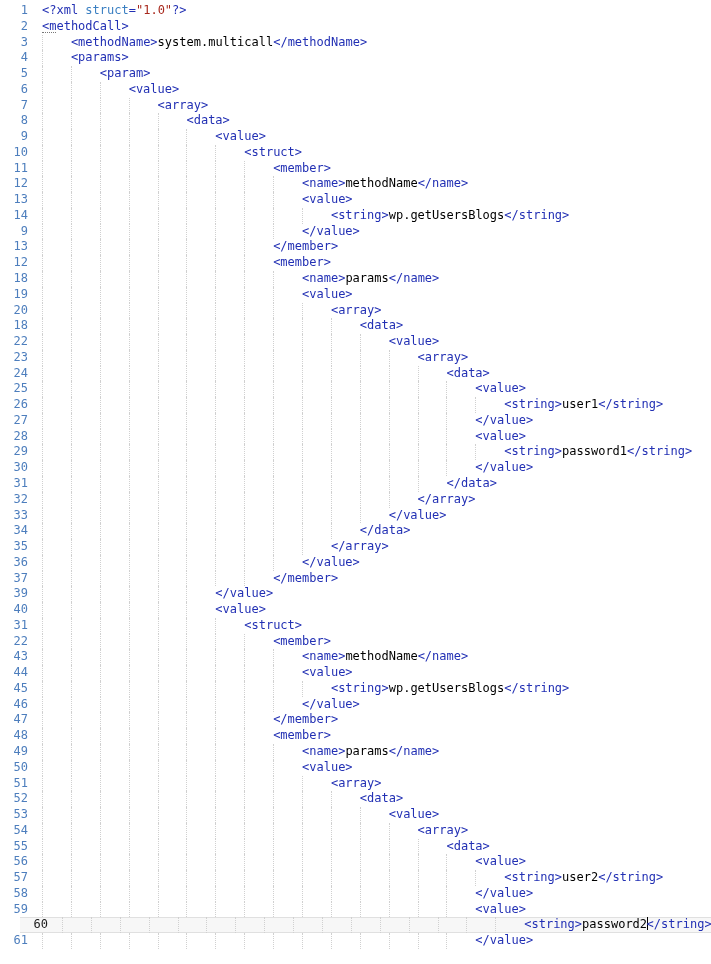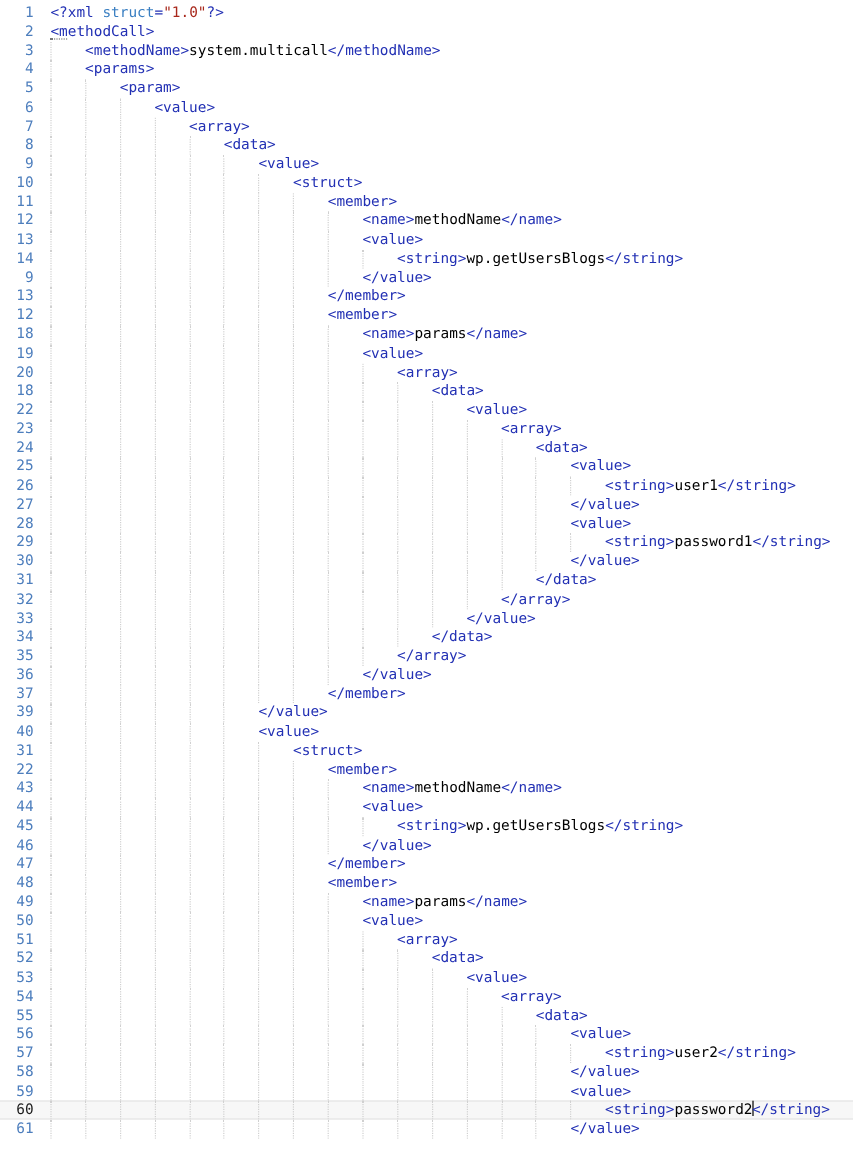--- a/index.html
+++ b/index.html
@@ -26,20 +26,21 @@
   }
   .line {
     display: flex;
     height: 15.77px;
     white-space: pre;
   }
   .line.current {
     background: var(--current-line-bg, #f7f7f7);
     box-shadow: inset 0 1px 0 var(--current-line-border, #e0e0e0),
                 inset 0 -1px 0 var(--current-line-border, #e0e0e0);
+    margin-left: 20px;
   }
   .gutter {
     flex: 0 0 28px;
     text-align: right;
     color: var(--gutter-number, #4d7ebd);
     user-select: none;
   }
   .line.current .gutter {
     color: var(--gutter-number-current, #1c1c1c);
   }

